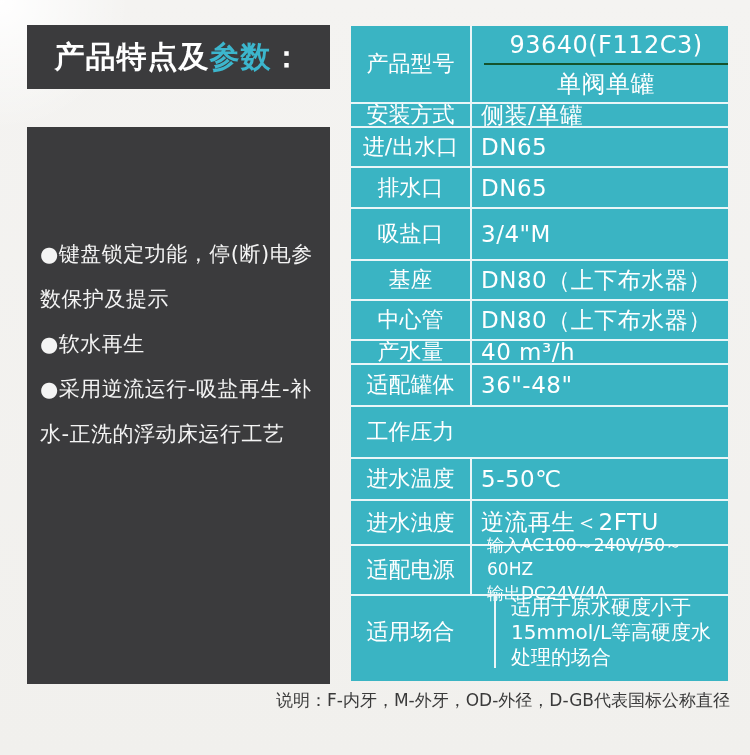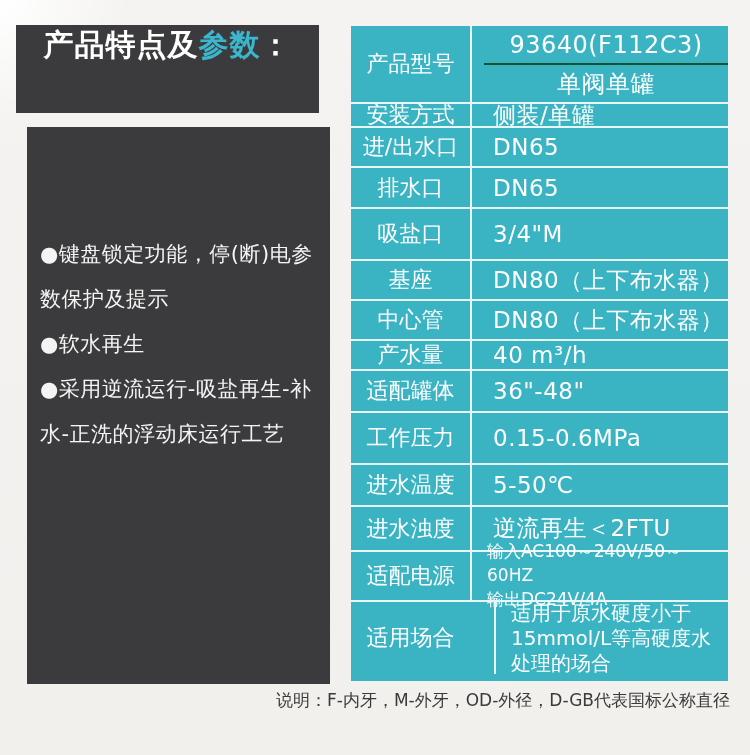--- a/index.html
+++ b/index.html
@@ -14,26 +14,26 @@
     height: 755px;
     overflow: hidden;
     background:
       radial-gradient(circle at 0 0, #ffffff 0%, rgba(255,255,255,0) 130px),
       linear-gradient(180deg, #f4f3f1 0%, #f1f0ed 100%);
   }
 
   
   .title-box {
     position: absolute;
-    left: 16px; top: 25px;
-    width: 303px; height: 88px;
+    left: 27px; top: 25px;
+    width: 303px; height: 64px;
     background: #3b3b3d;
     color: #ffffff;
     display: flex;
-    align-items: flex-start;
+    align-items: center;
     justify-content: center;
     font-size: 30px;
     font-weight: bold;
     letter-spacing: 1px;
   }
   .title-accent { color: #3cb6cd; }
 
   .features-box {
     position: absolute;
     left: 27px; top: 127px;
@@ -64,21 +64,21 @@
     align-items: center;
     justify-content: center;
     font-size: 22px;
     text-align: center;
   }
   .cell-value {
     flex: 1;
     border-left: 2px solid #e9f6f8;
     display: flex;
     align-items: center;
-    padding-left: 21px;
+    padding-left: 9px;
     font-size: 23px;
     letter-spacing: 0.5px;
   }
   .cell-value.stacked {
     flex-direction: column;
     align-items: stretch;
     padding-left: 12px;
   }
   .subcell {
     flex: 1;
@@ -164,33 +164,32 @@
     <div class="spec-row" style="height:40px">
       <div class="cell-label">基座</div>
       <div class="cell-value">DN80（上下布水器）</div>
     </div>
 
     <div class="spec-row" style="height:40px">
       <div class="cell-label">中心管</div>
       <div class="cell-value">DN80（上下布水器）</div>
     </div>
 
-    <div class="spec-row" style="height:30px">
+    <div class="spec-row" style="height:24px">
       <div class="cell-label">产水量</div>
       <div class="cell-value">40 m³/h</div>
     </div>
 
     <div class="spec-row" style="height:42px">
       <div class="cell-label">适配罐体</div>
       <div class="cell-value">36"-48"</div>
     </div>
 
     <div class="spec-row" style="height:52px">
       <div class="cell-label">工作压力</div>
-      <div class="cell-value">0.15-0.6MPa</div>
     </div>
 
     <div class="spec-row" style="height:42px">
       <div class="cell-label">进水温度</div>
       <div class="cell-value">5-50℃</div>
     </div>
 
     <div class="spec-row" style="height:45px">
       <div class="cell-label">进水浊度</div>
       <div class="cell-value">逆流再生＜2FTU</div>

